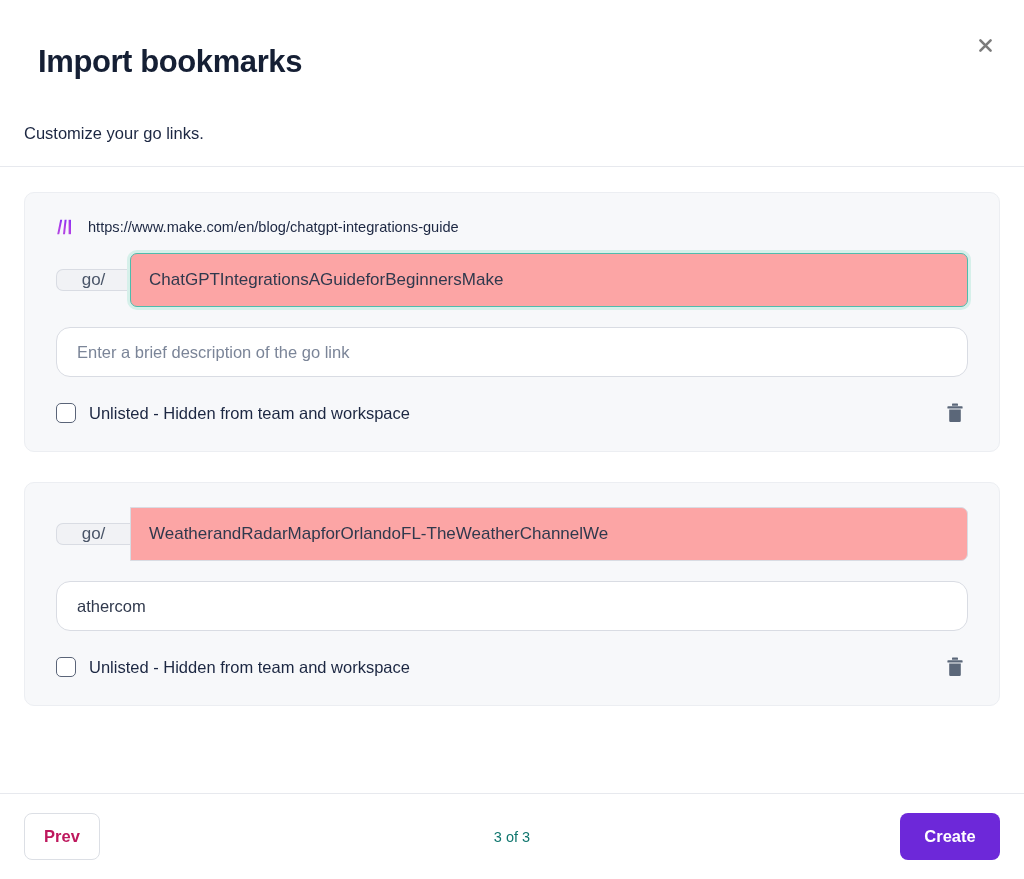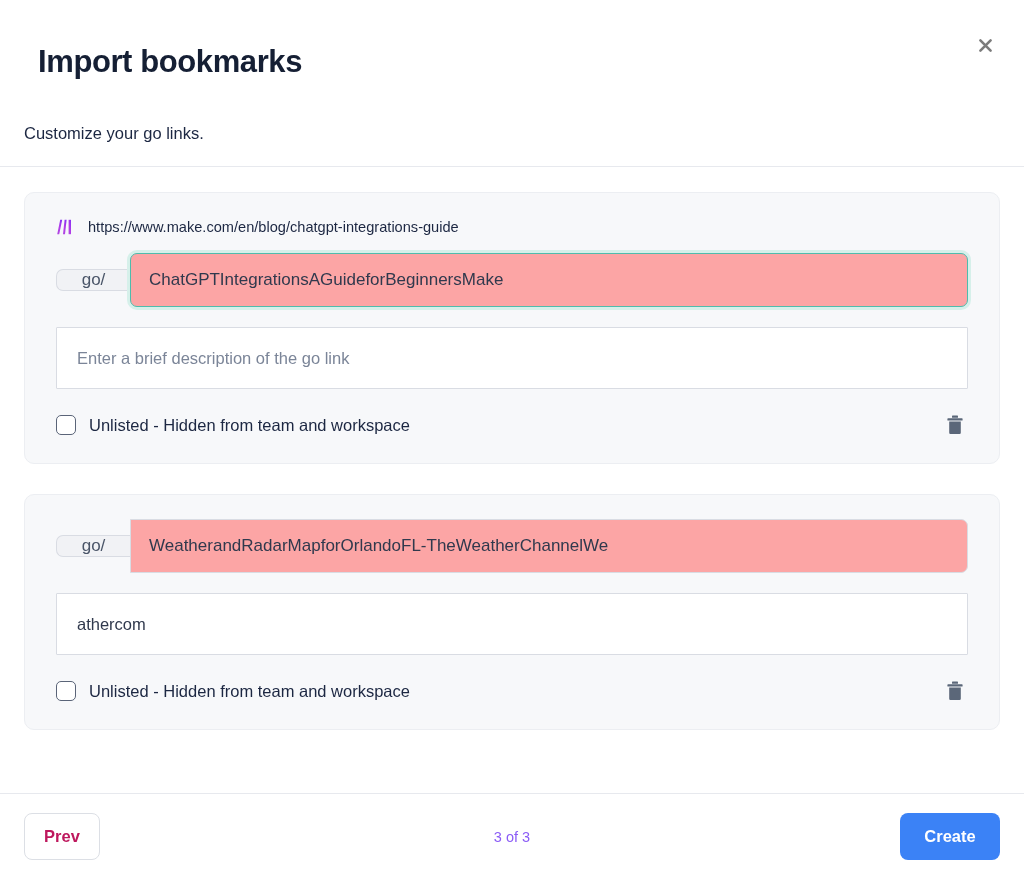--- a/index.html
+++ b/index.html
@@ -141,23 +141,23 @@
     border: 1.6px solid #4fbcac;
     border-radius: 7px;
     box-shadow: 0 0 0 3px #d6f0ea;
     position: relative;
     z-index: 2;
   }
 
   .desc-input {
     display: block;
     width: 100%;
-    height: 62px;
+    height: 50px;
     border: 1px solid #d9dce3;
-    border-radius: 1px;
+    border-radius: 14px;
     background: #ffffff;
     font-family: "Liberation Sans", sans-serif;
     font-size: 16.5px;
     color: #30394d;
     padding: 0 20px;
     outline: none;
     margin-bottom: 16px;
   }
   .desc-input::placeholder { color: #7b8598; }
 
@@ -216,28 +216,28 @@
     font-size: 16.5px;
     font-weight: bold;
     color: #be185d;
     cursor: pointer;
   }
   .page-indicator {
     position: absolute;
     left: 0; right: 0;
     text-align: center;
     font-size: 14.5px;
-    color: #8b5cf6;
+    color: #0f766e;
     pointer-events: none;
   }
   .create-btn {
     margin-left: auto;
     width: 100px;
     height: 47px;
-    background: #3b82f6;
+    background: #6d28d9;
     border: none;
     border-radius: 8px;
     font-family: "Liberation Sans", sans-serif;
     font-size: 16.5px;
     font-weight: bold;
     color: #ffffff;
     cursor: pointer;
   }
 </style>
 </head>

